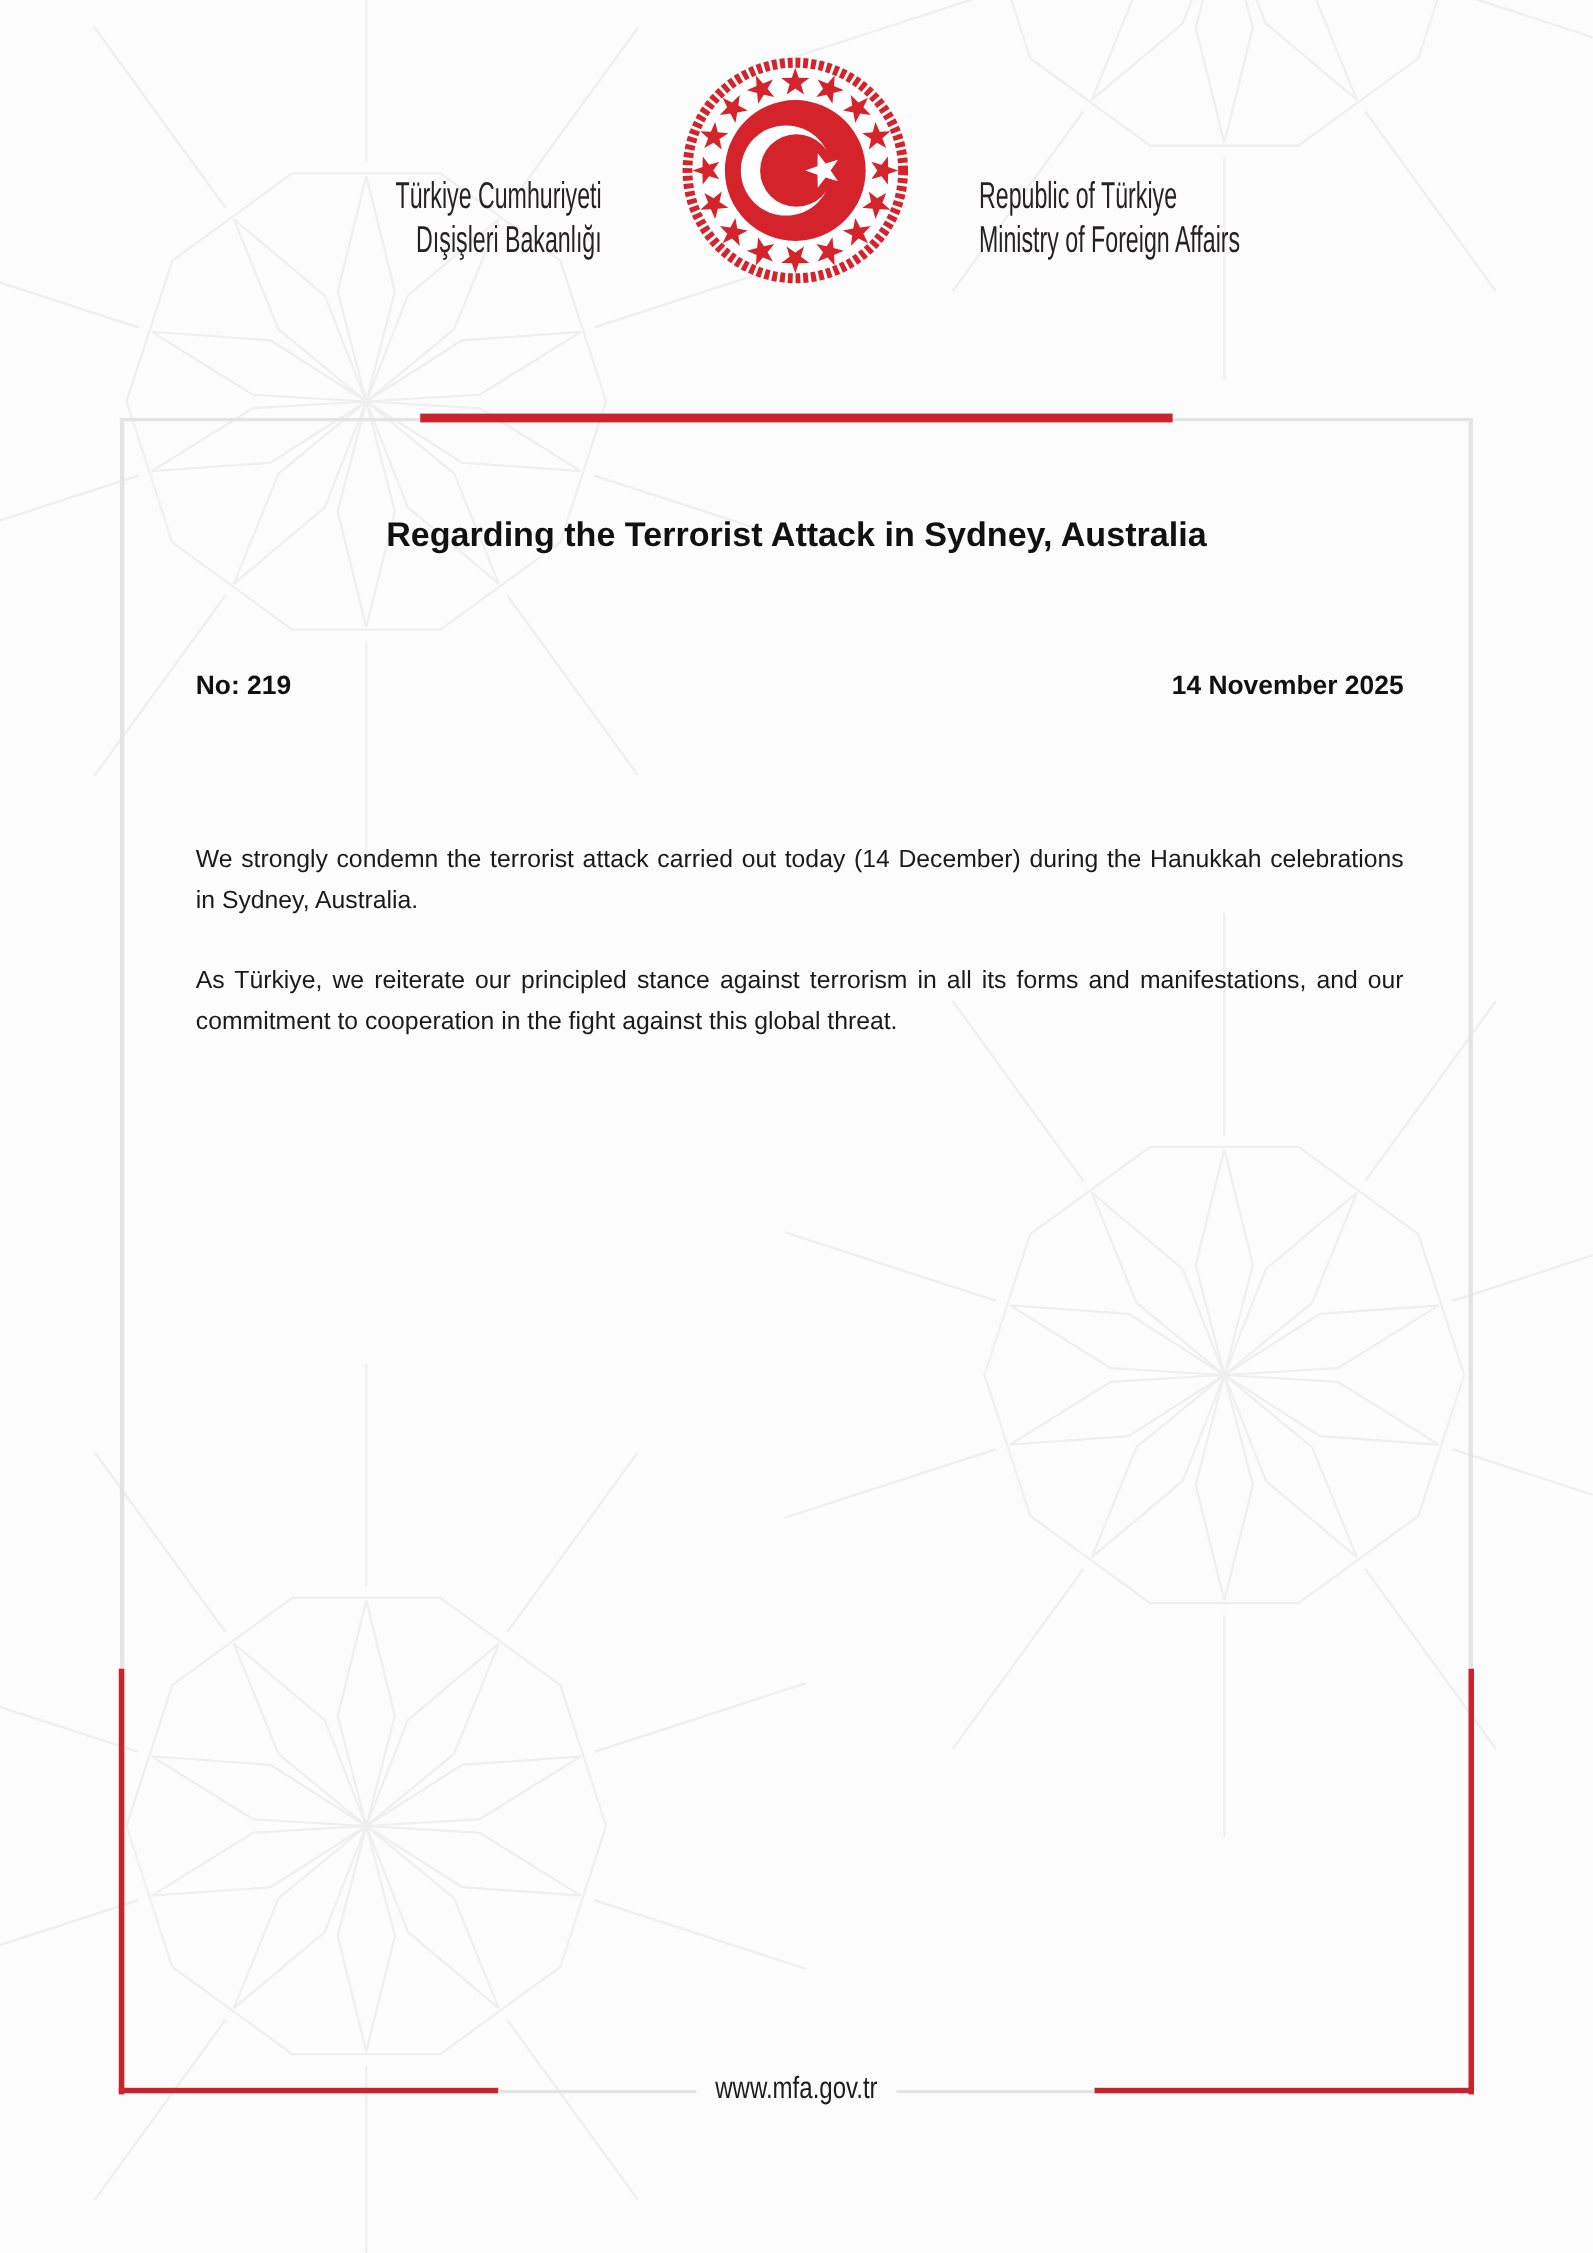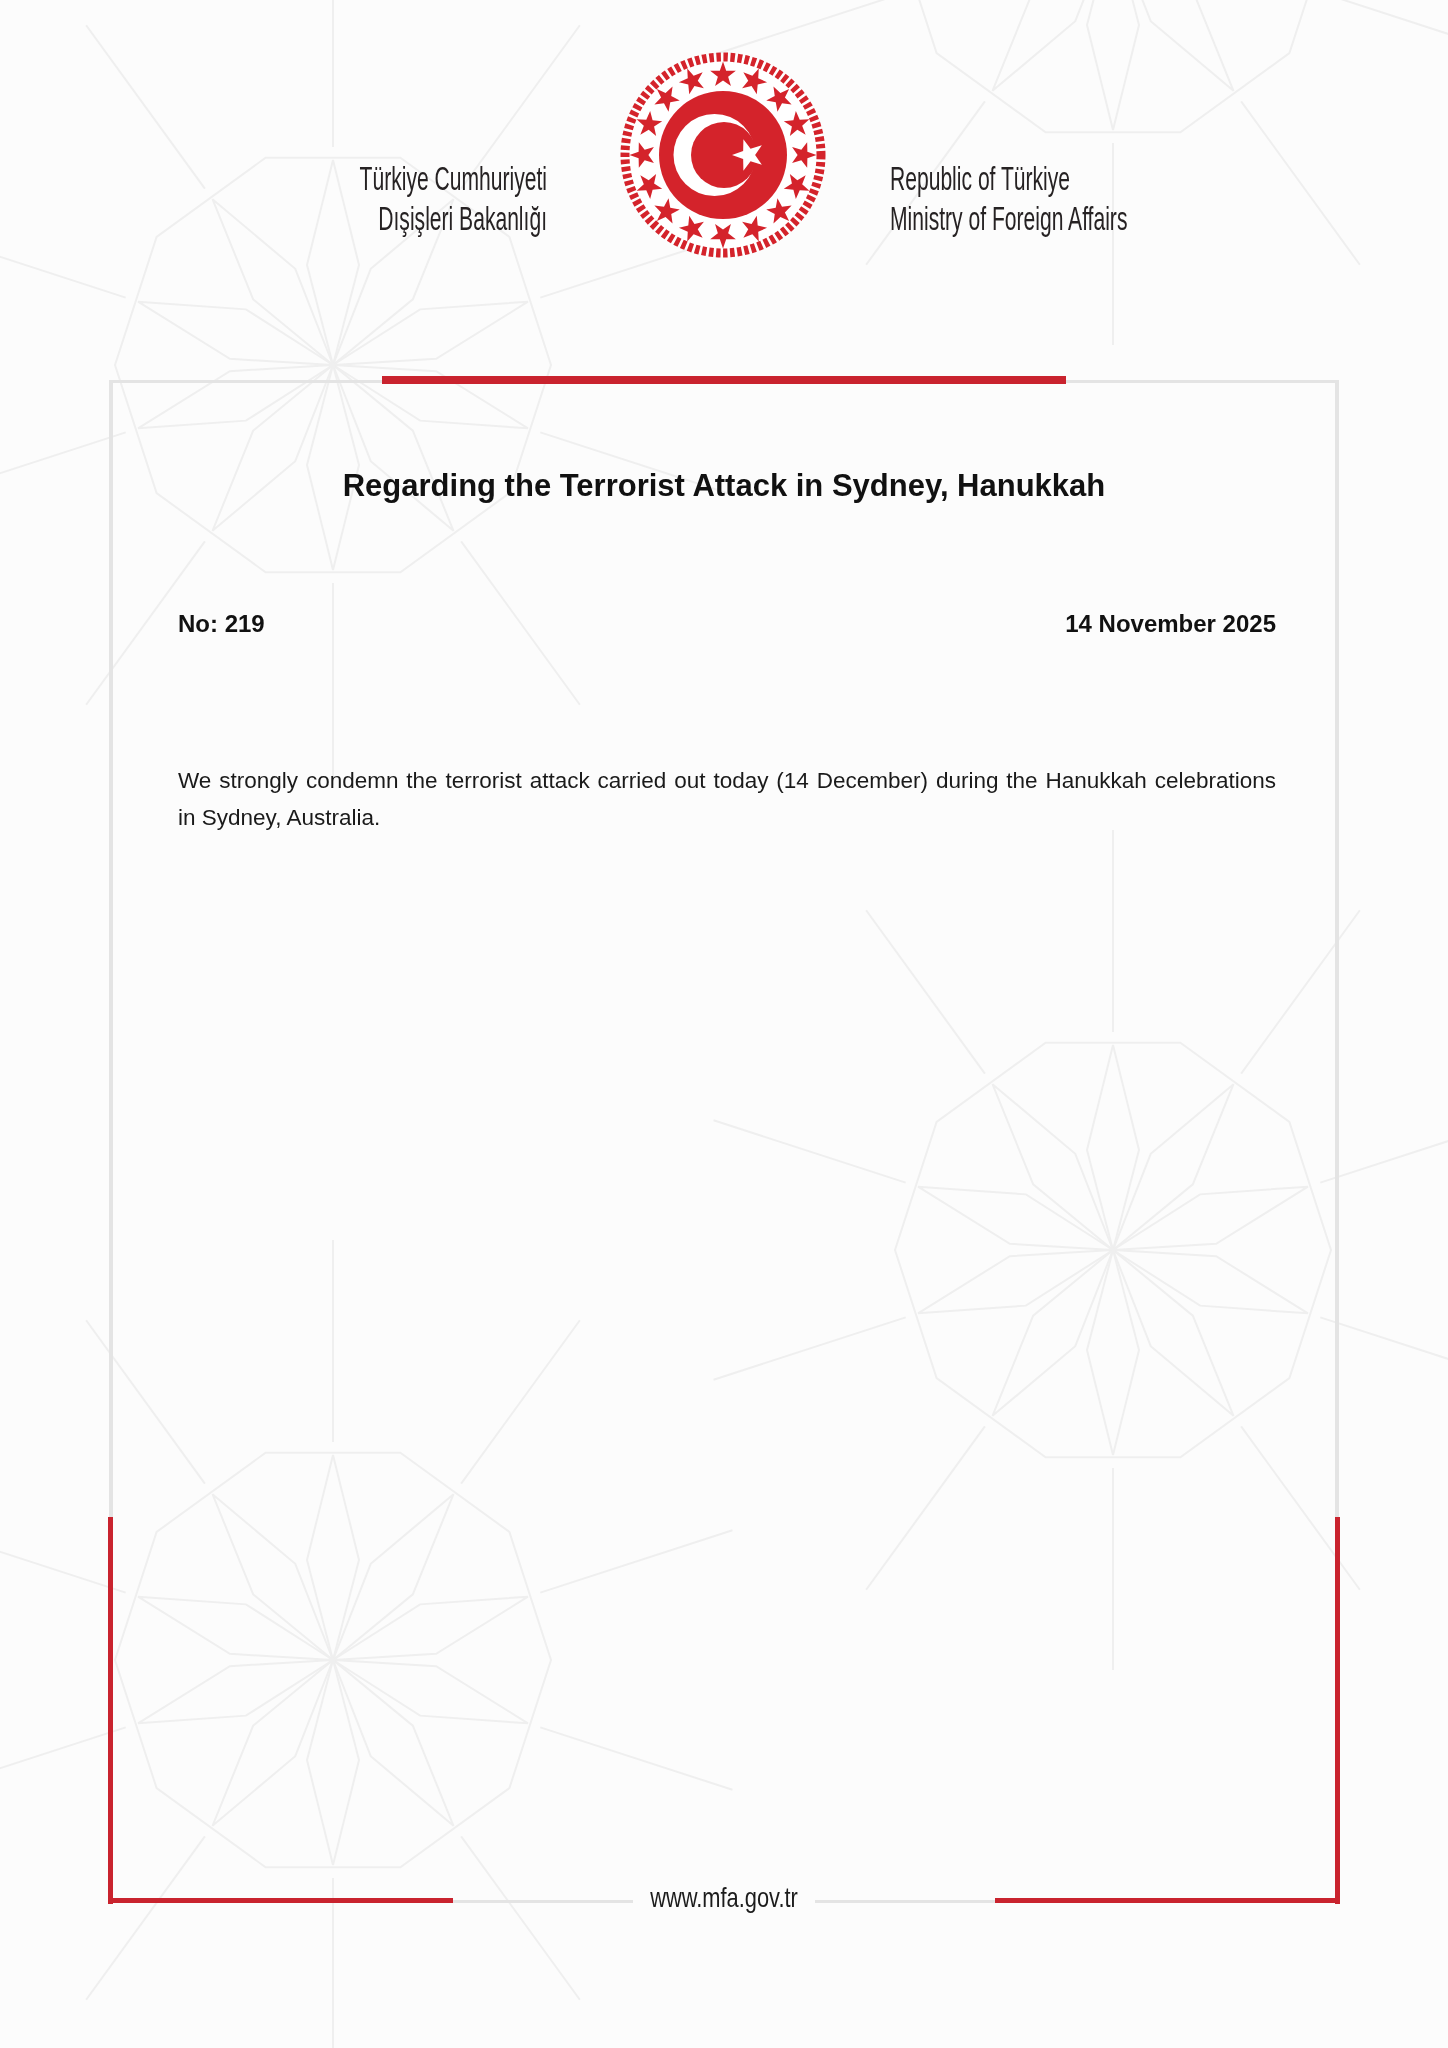--- a/index.html
+++ b/index.html
@@ -158,27 +158,28 @@
   <div class="rule gray left-gray"></div>
   <div class="rule red  left-red"></div>
   <div class="rule gray right-gray"></div>
   <div class="rule red  right-red"></div>
   <div class="rule red  bot-red-l"></div>
   <div class="rule gray bot-gray-l"></div>
   <div class="rule gray bot-gray-r"></div>
   <div class="rule red  bot-red-r"></div>
 
   <main>
-    <h1 class="doc-title">Regarding the Terrorist Attack in Sydney, Hanukkah</h1>
+    <h1 class="doc-title">Regarding the Terrorist Attack in Sydney, Australia</h1>
 
     <div class="meta-row">
       <span>No: 219</span>
       <span>14 November 2025</span>
     </div>
 
     <div class="body-text">
       <p>We strongly condemn the terrorist attack carried out today (14 December) during the Hanukkah celebrations in Sydney, Australia.</p>
+      <p>As Türkiye, we reiterate our principled stance against terrorism in all its forms and manifestations, and our commitment to cooperation in the fight against this global threat.</p>
     </div>
   </main>
 
   <div class="footer-site">www.mfa.gov.tr</div>
 
 </div>
 
 </body></html>

